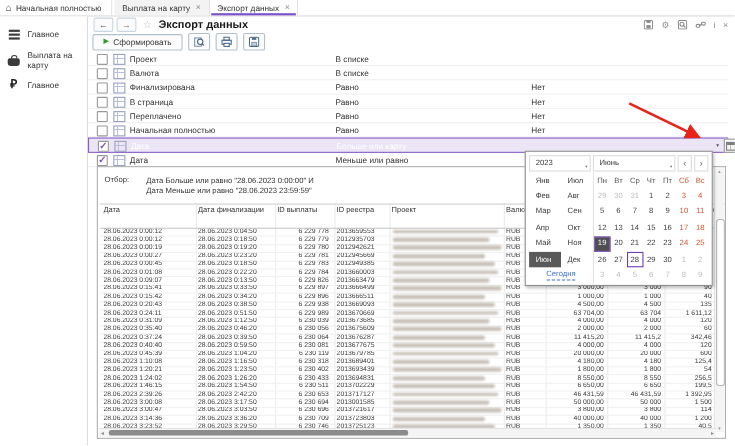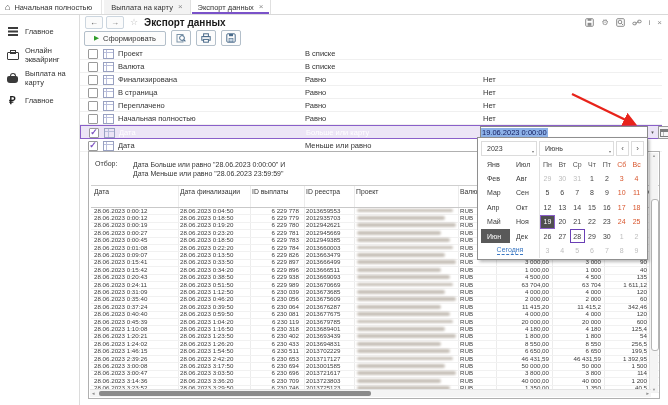--- a/index.html
+++ b/index.html
@@ -135,26 +135,20 @@
     </div>
 </div>
 
 <div id="sidebar">
   <div id="side-items">
       <div class="side-item">
         <div class="side-ic">
           <div class="ic-menu"></div>
         </div>
         <div>Главное</div>
-      </div>
-      <div class="side-item">
-        <div class="side-ic">
-          <div class="ic-printer"></div>
-        </div>
-        <div>Онлайн эквайринг</div>
       </div>
       <div class="side-item">
         <div class="side-ic">
           <div class="ic-purse"></div>
         </div>
         <div>Выплата на карту</div>
       </div>
       <div class="side-item">
         <div class="side-ic">
           <div class="ic-ruble">₽</div>
@@ -266,23 +260,20 @@
         <div class="f-icon"></div>
         <div class="f-name">Начальная полностью</div>
         <div class="f-cond">Равно</div>
         <div class="f-val">Нет</div>
       </div>
       <div class="f-row sel">
         <div class="f-check">✓</div>
         <div class="f-icon"></div>
         <div class="f-name">Дата</div>
         <div class="f-cond">Больше или карту</div>
-        <div class="f-input">
-          <div class="selhl">19.06.2023 0:00:00</div>
-        </div>
         <div class="f-drop">▾</div>
         <div class="f-calbtn">
           <div class="cal-glyph"></div>
         </div>
       </div>
       <div class="f-row">
         <div class="f-check">✓</div>
         <div class="f-icon"></div>
         <div class="f-name">Дата</div>
         <div class="f-cond">Меньше или равно</div>

